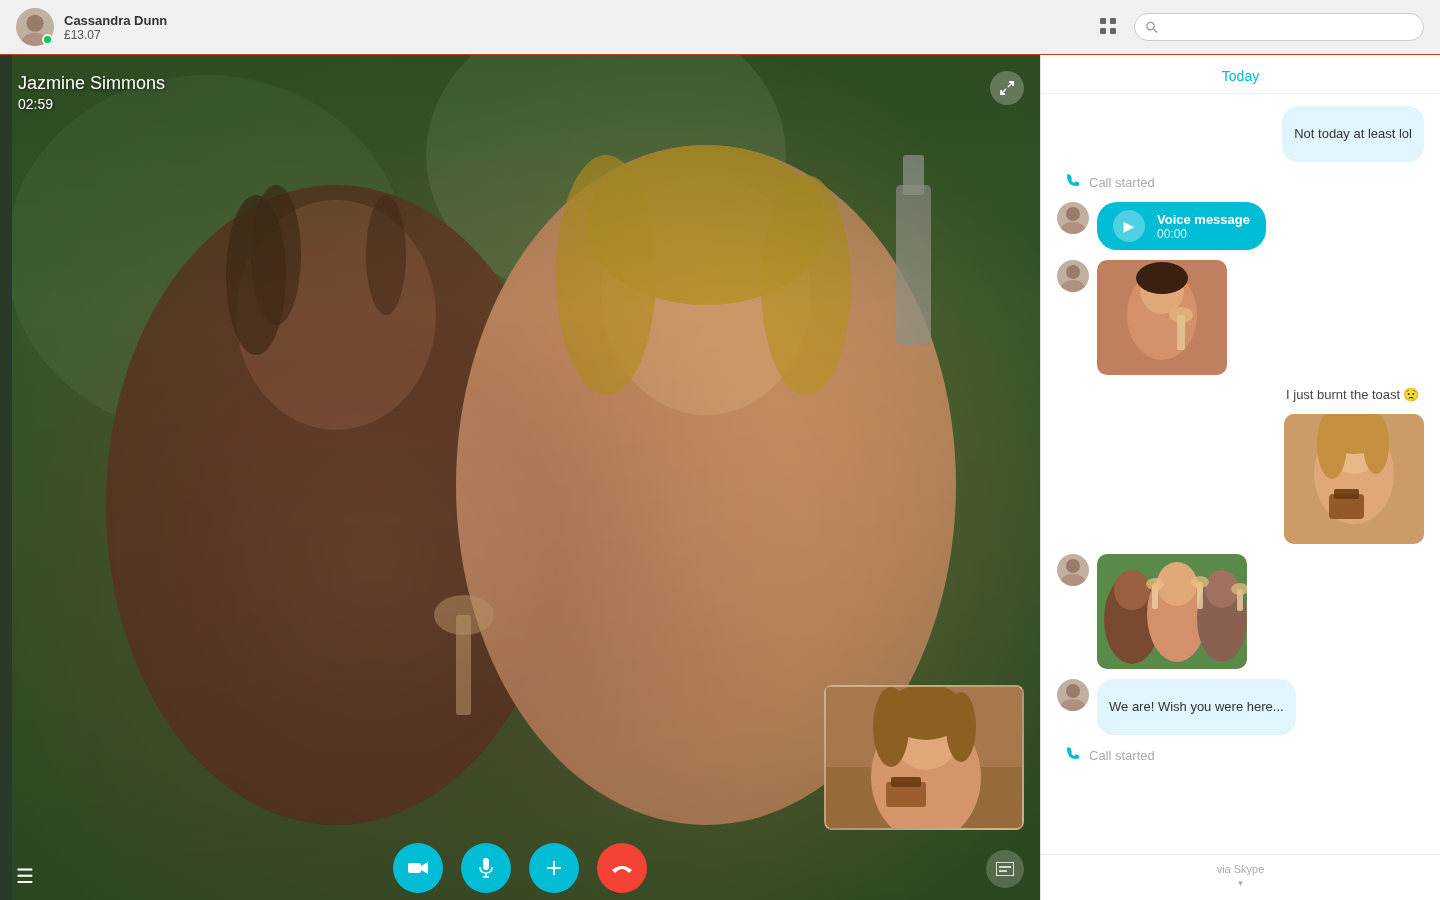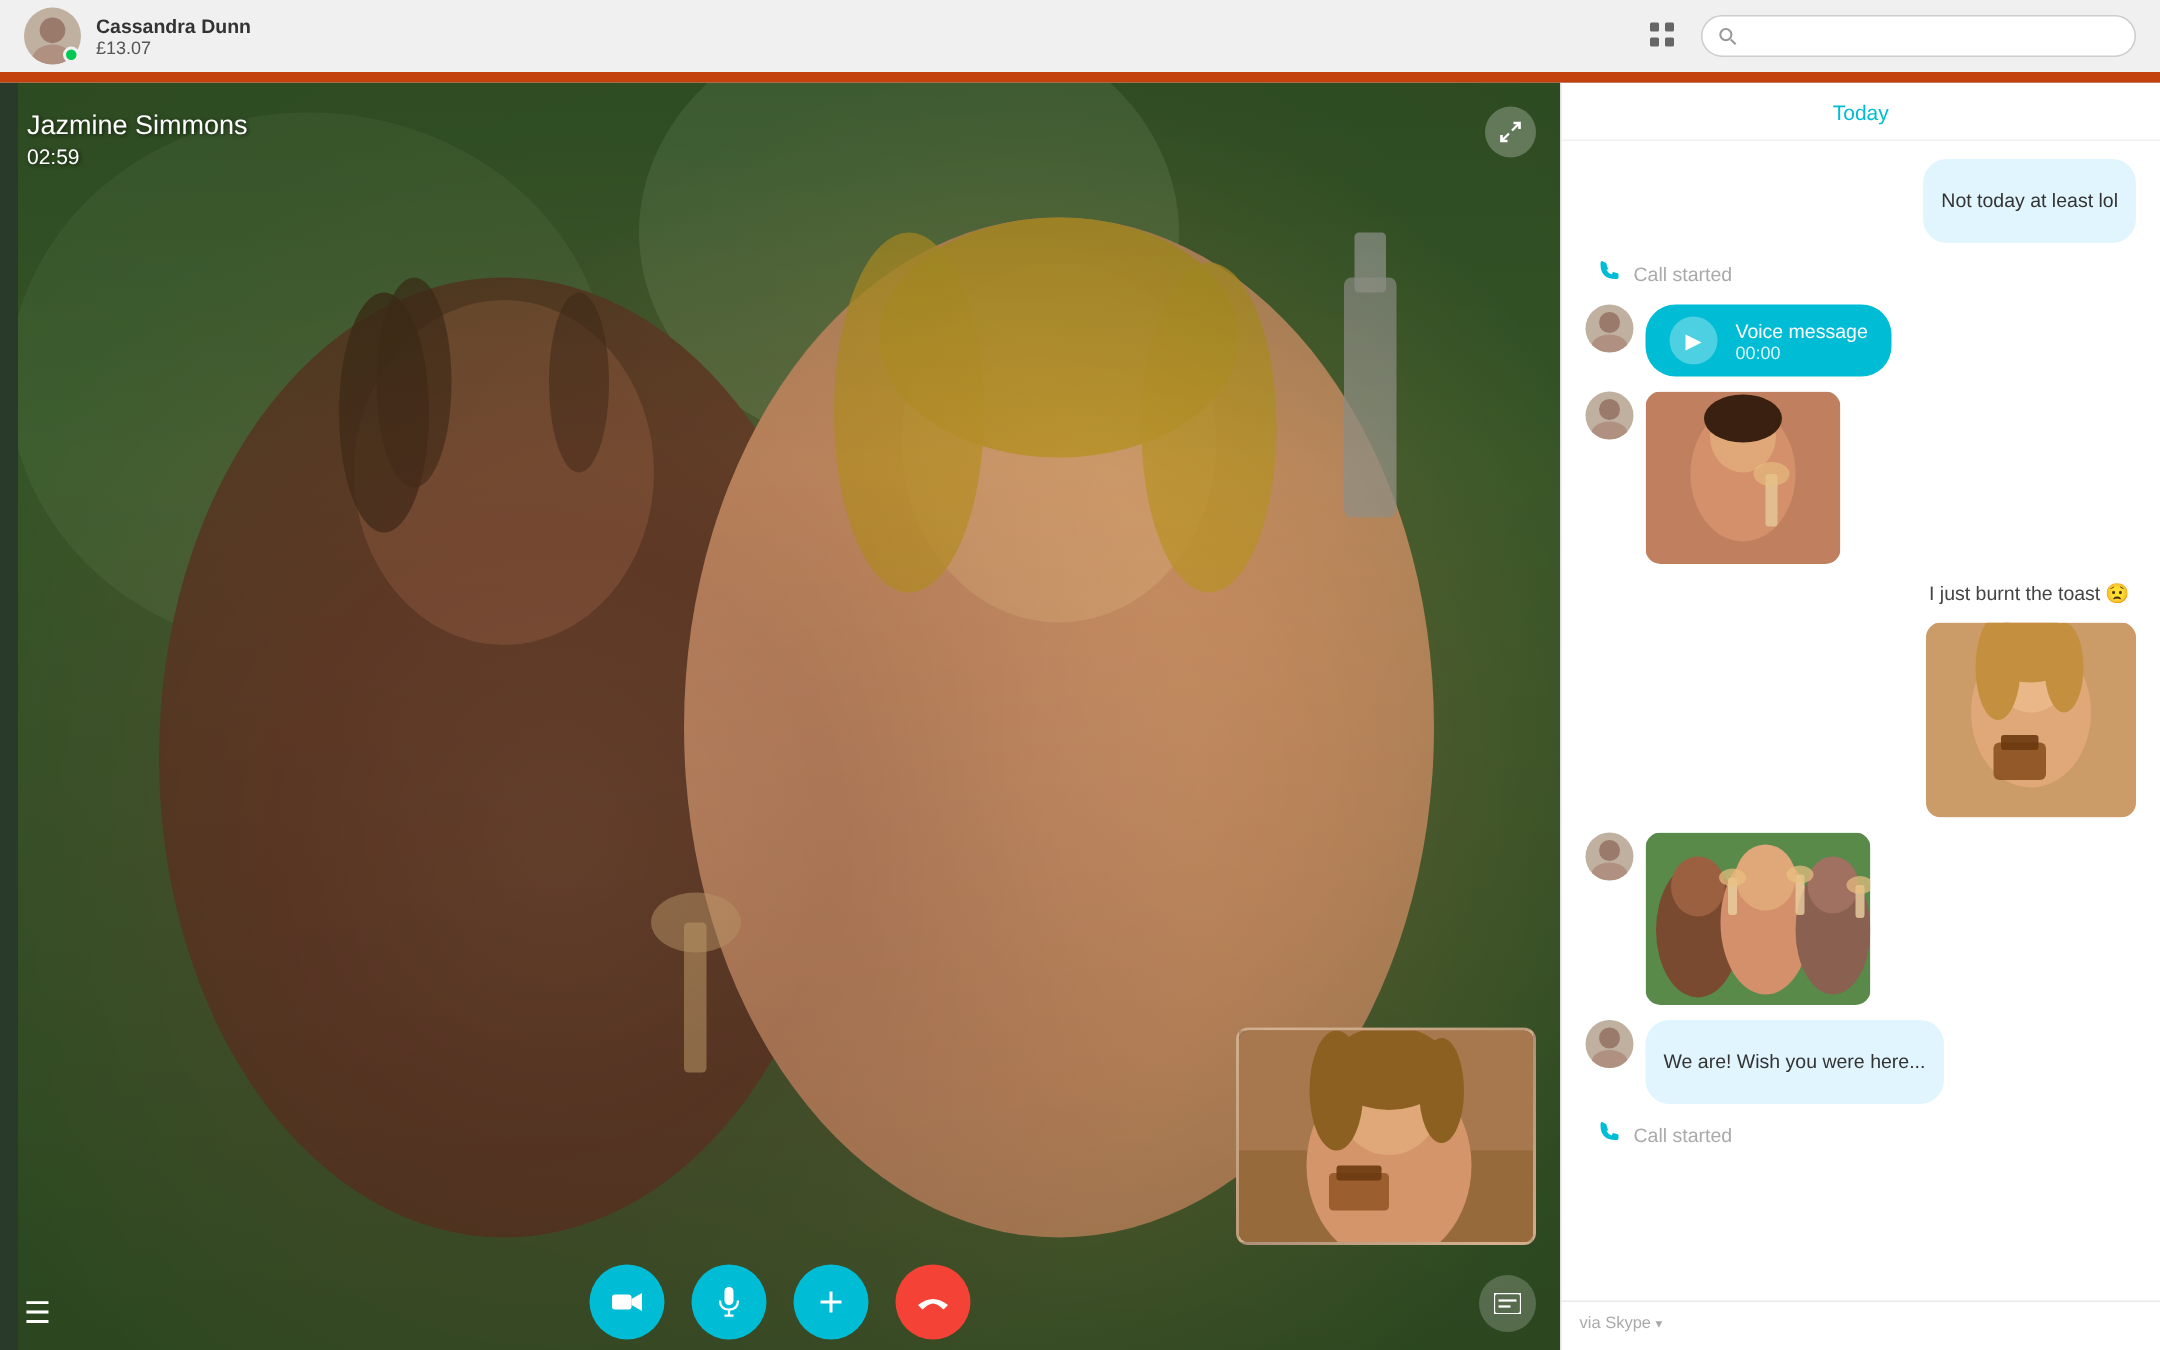--- a/index.html
+++ b/index.html
@@ -3,21 +3,21 @@
   <meta charset="utf-8">
   <style>
     * { margin: 0; padding: 0; box-sizing: border-box; }
     body { width: 1440px; height: 900px; overflow: hidden; font-family: -apple-system, BlinkMacSystemFont, 'Segoe UI', sans-serif; background: #1a1a1a; }
 
     
     #topbar {
       width: 1440px; height: 55px;
       background: #f0f0f0;
       display: flex; align-items: center;
-      border-bottom: 7px solid #c2410c;
+      border-bottom: 1px solid #c2410c;
       padding: 0 16px;
       position: relative; z-index: 10;
     }
     #topbar-left { display: flex; align-items: center; gap: 10px; flex: 1; }
     #avatar-wrap { position: relative; }
     #avatar-circle {
       width: 38px; height: 38px; border-radius: 50%; background: #c0b0a0;
       overflow: hidden; display: flex; align-items: center; justify-content: center;
     }
     #avatar-circle svg { width: 100%; height: 100%; }
@@ -162,21 +162,21 @@
     .voice-msg {
       background: #00bcd4; color: white; border-radius: 20px;
       padding: 8px 16px; display: flex; align-items: center; gap: 12px;
       max-width: 220px;
     }
     .voice-play {
       width: 32px; height: 32px; border-radius: 50%; background: rgba(255,255,255,0.3);
       display: flex; align-items: center; justify-content: center; font-size: 14px;
     }
     .voice-info { display: flex; flex-direction: column; }
-    .voice-label { font-size: 13px; font-weight: 400; text-align: right; }
+    .voice-label { font-size: 13px; font-weight: 700; text-align: right; }
     .voice-duration { font-size: 12px; opacity: 0.85; }
 
     .chat-image {
       border-radius: 10px; overflow: hidden; width: 130px; height: 115px;
     }
     .chat-image-large {
       border-radius: 10px; overflow: hidden; width: 140px; height: 130px;
     }
     .chat-image-group {
       border-radius: 10px; overflow: hidden; width: 150px; height: 115px;
@@ -185,21 +185,21 @@
     .text-msg-standalone {
       font-size: 13px; color: #444; padding: 2px 4px;
     }
 
     
     #chat-input-area {
       border-top: 1px solid #e8e8e8; padding: 8px 12px;
     }
     #via-skype {
       font-size: 11px; color: #aaa; margin-bottom: 4px;
-      display: flex; align-items: center; gap: 3px;
+      display: flex; align-items: center; gap: 3px; flex-direction: column;
     }
     #via-skype .chevron { font-size: 9px; }
     #input-row {
       display: flex; align-items: center; gap: 8px;
     }
     #attach-btn {
       background: none; border: none; cursor: pointer; color: #00bcd4; font-size: 20px;
     }
     #message-input {
       flex: 1; border: none; outline: none; font-size: 13px; color: #333;

